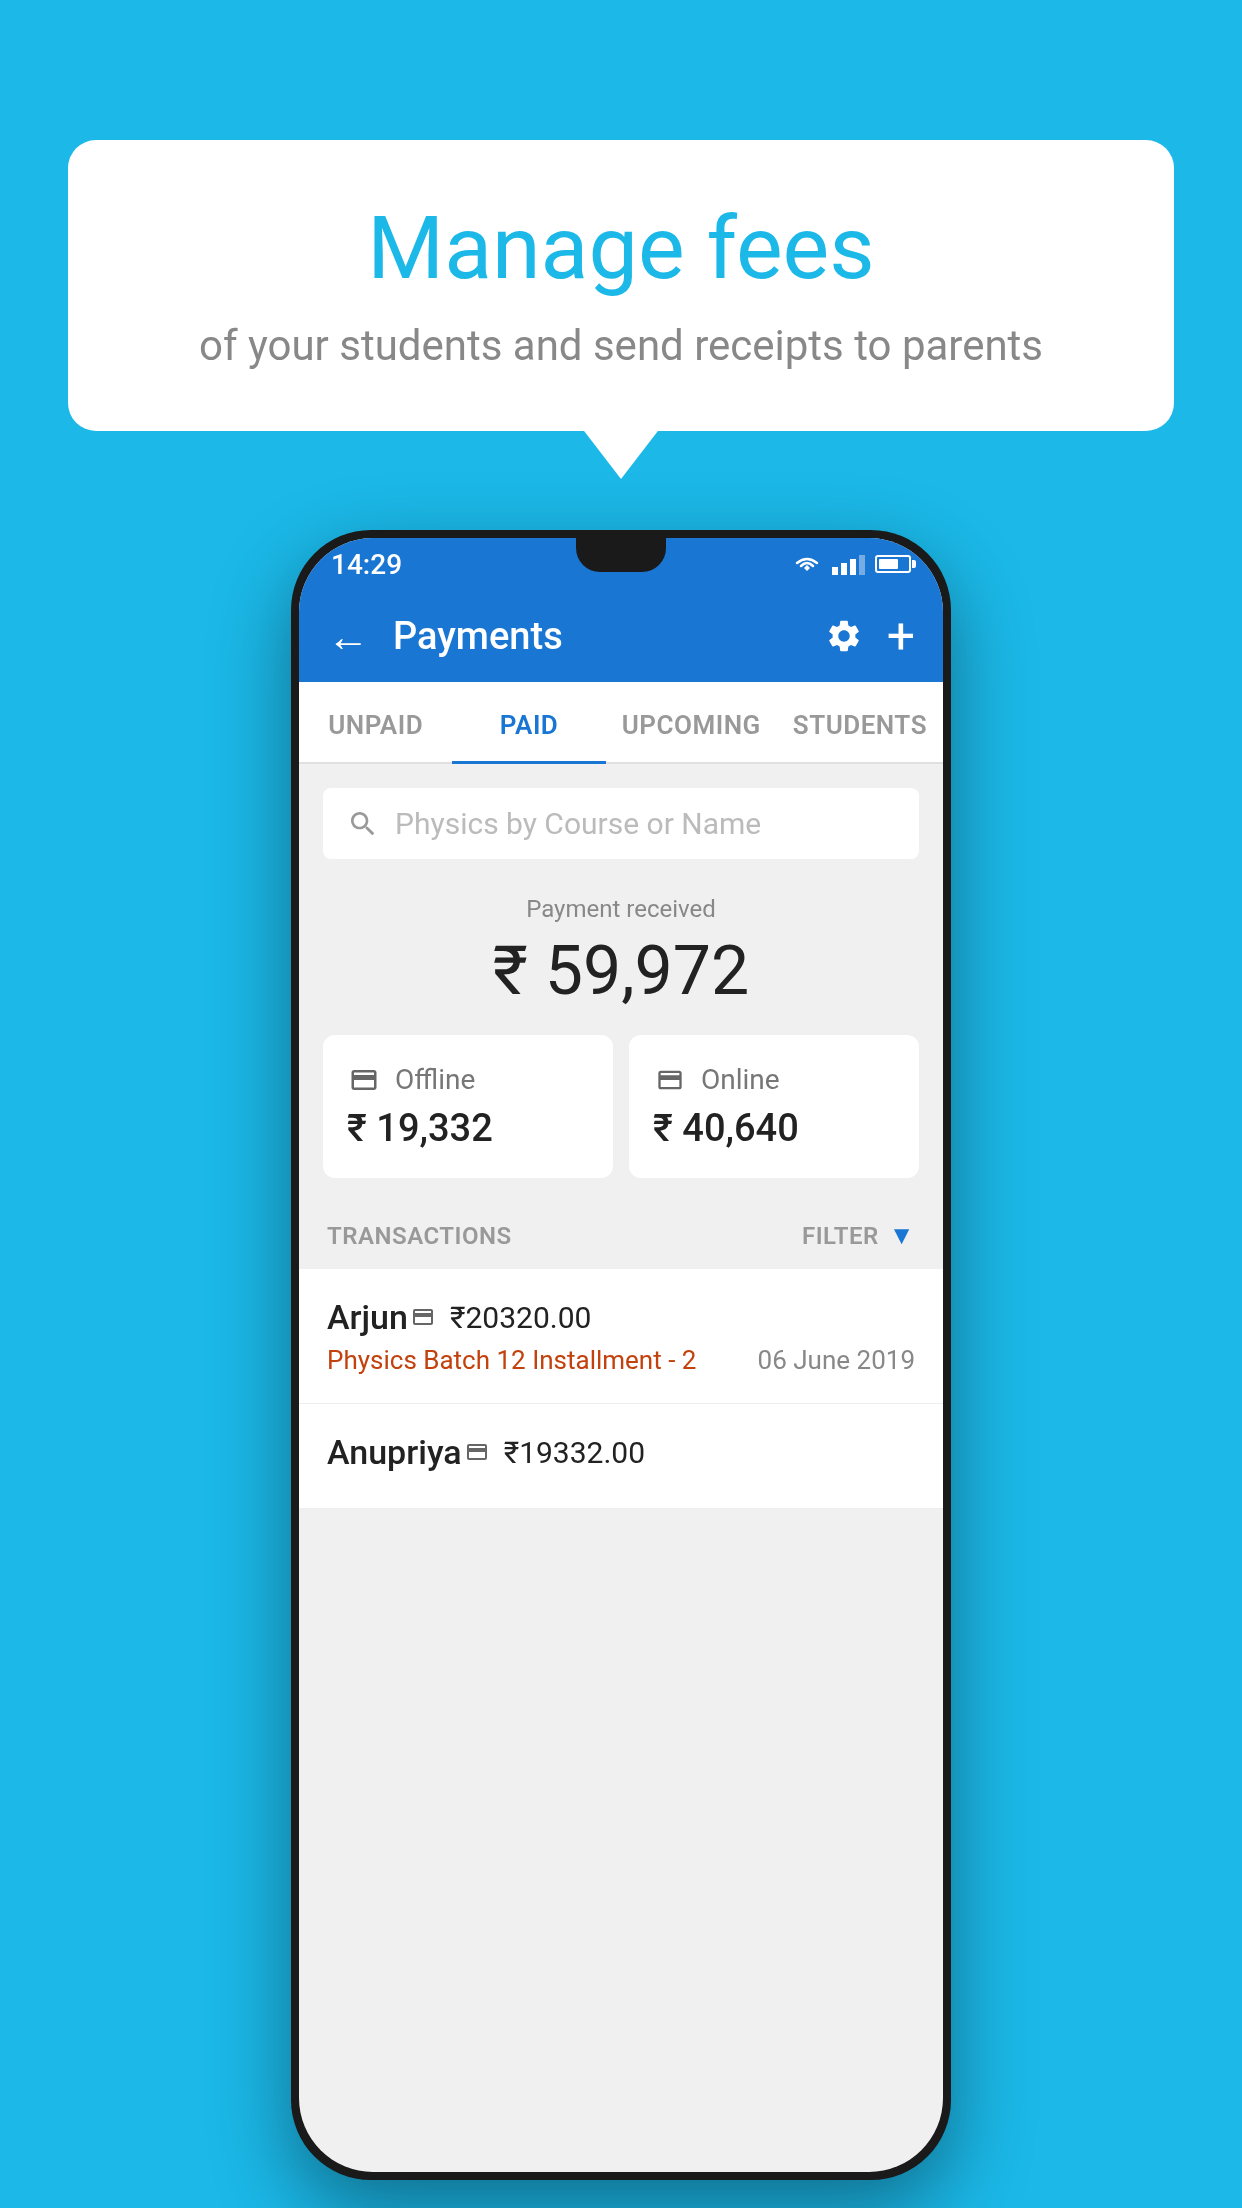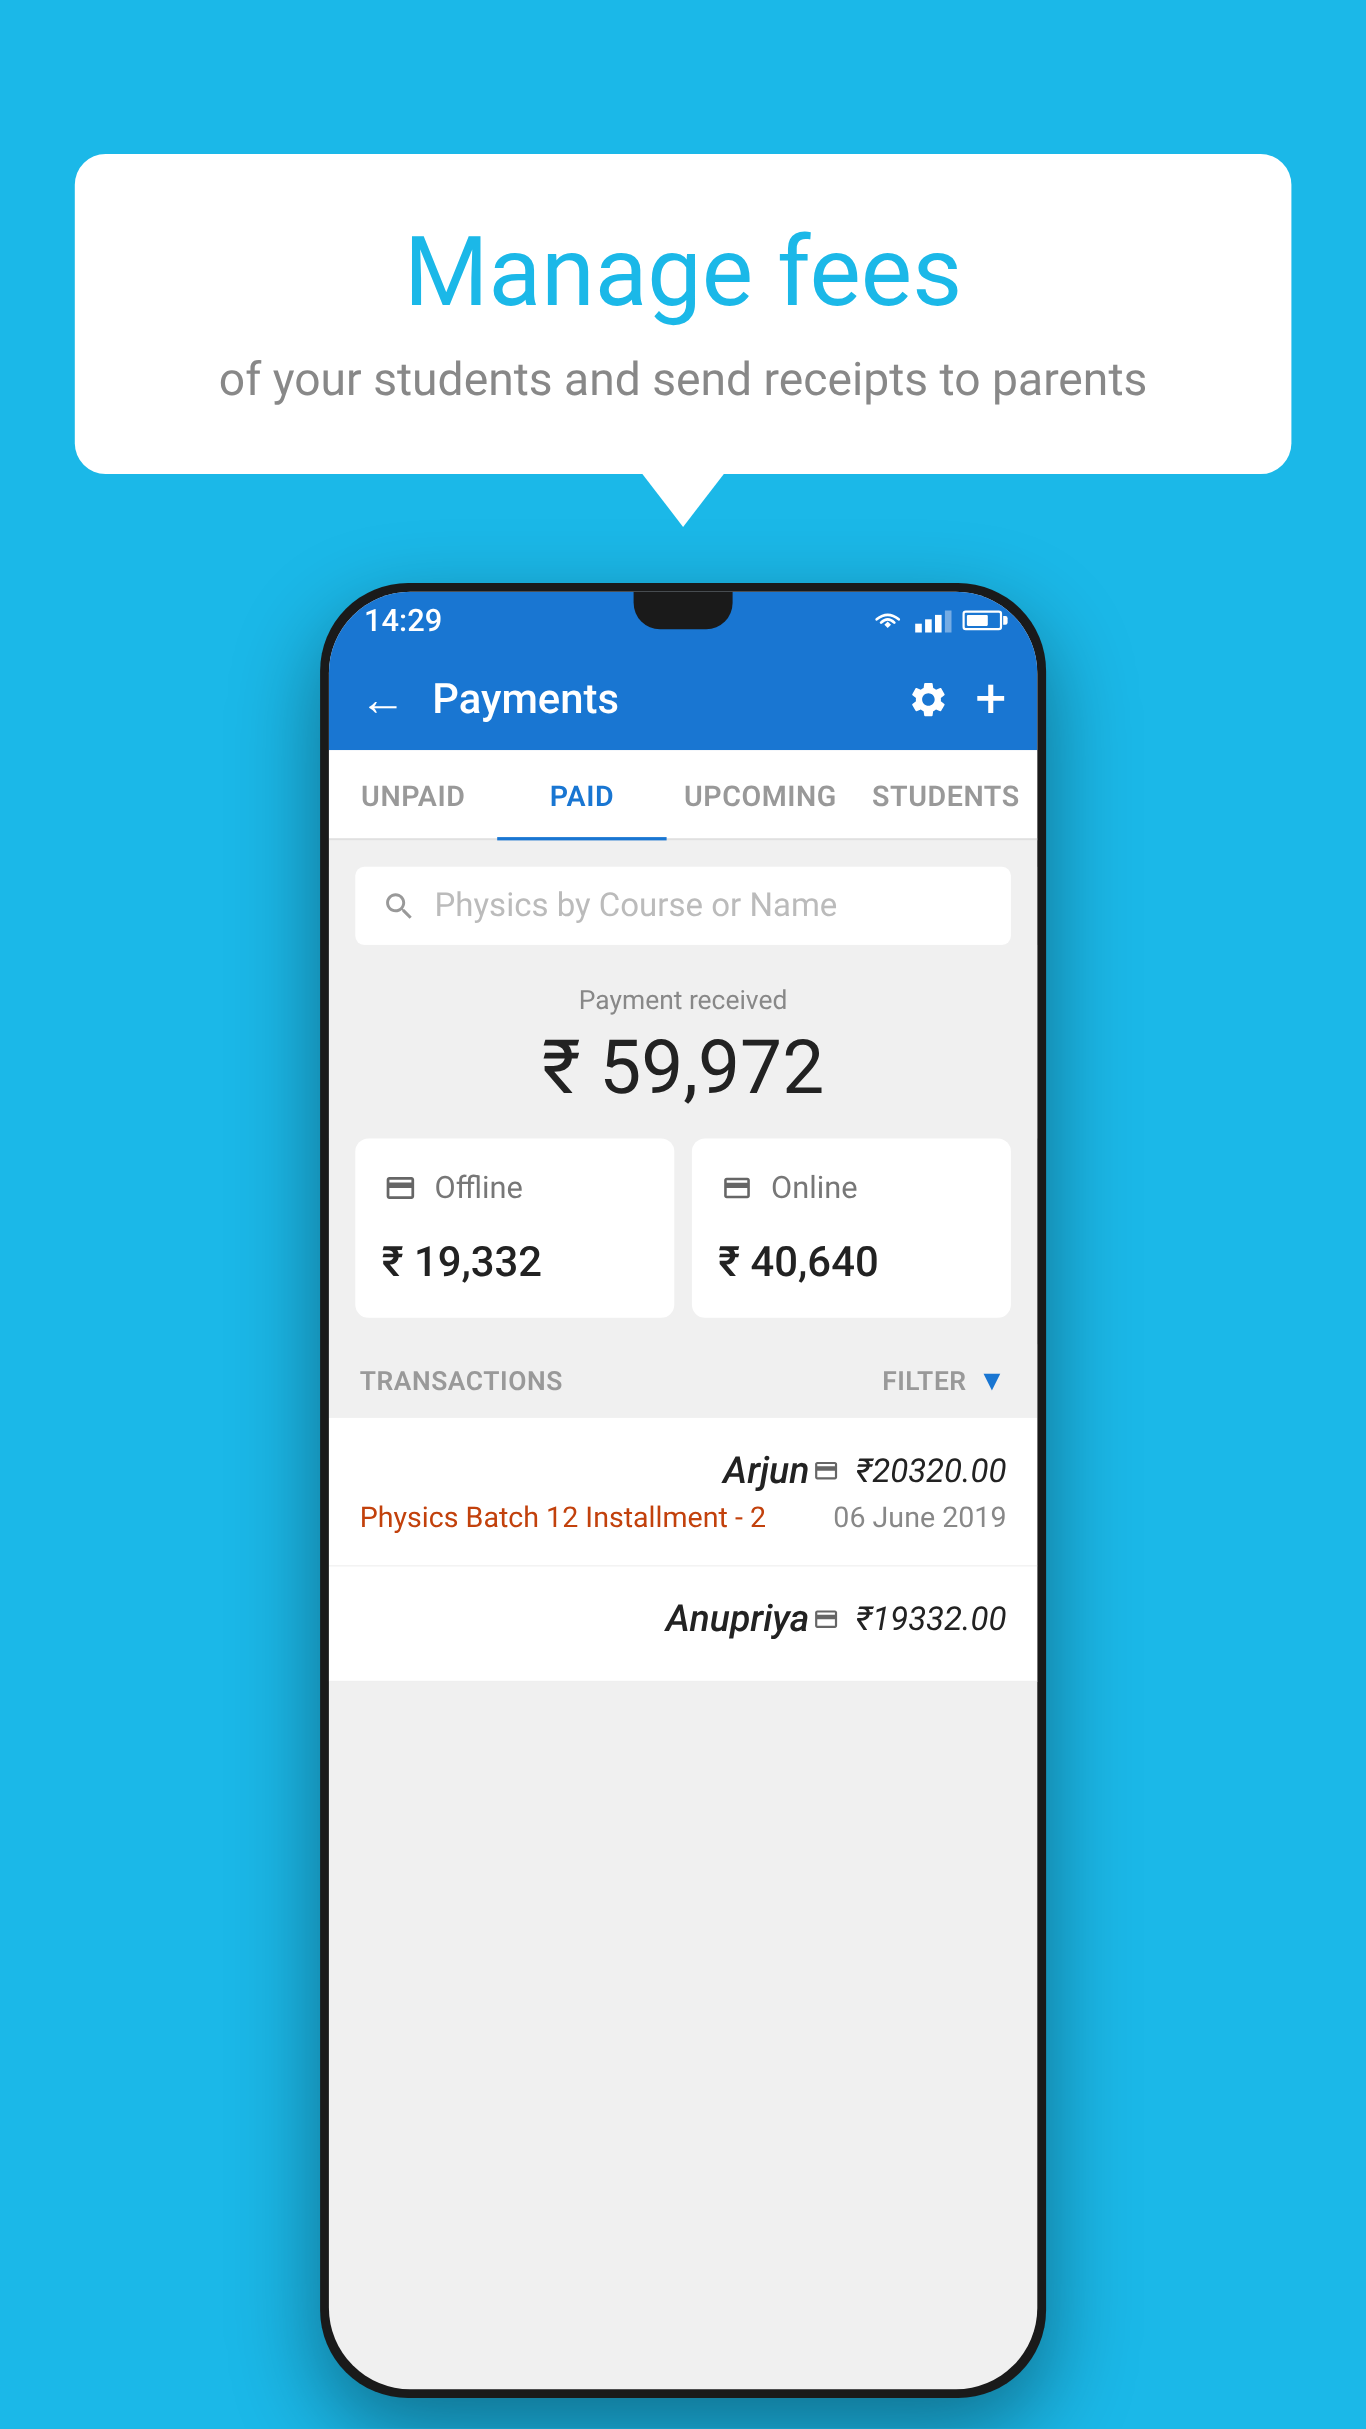--- a/index.html
+++ b/index.html
@@ -288,21 +288,21 @@
       flex: 1;
       background: white;
       border-radius: 12px;
       padding: 28px 24px;
     }
 
     .card-header {
       display: flex;
       align-items: center;
       gap: 14px;
-      margin-bottom: 30px;
+      margin-bottom: 10px;
       color: #777;
       font-size: 28px;
     }
 
     .card-amount {
       font-size: 38px;
       font-weight: 500;
       color: #222;
     }
 
@@ -343,24 +343,23 @@
       background: white;
     }
 
     .transaction-item {
       padding: 28px 28px;
       border-bottom: 1px solid #eee;
     }
 
     .transaction-row {
       display: flex;
-      justify-content: flex-end;
+      justify-content: flex-start;
       align-items: center;
       margin-bottom: 8px;
-      font-style: italic;
     }
 
     .transaction-name {
       font-size: 34px;
       font-weight: 500;
       color: #222;
     }
 
     .transaction-amount-wrap {
       display: flex;

